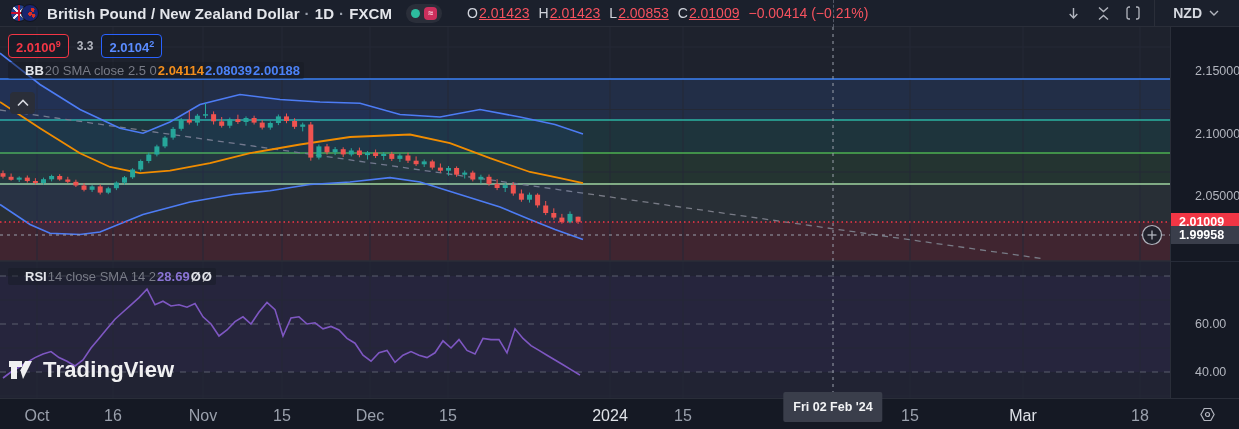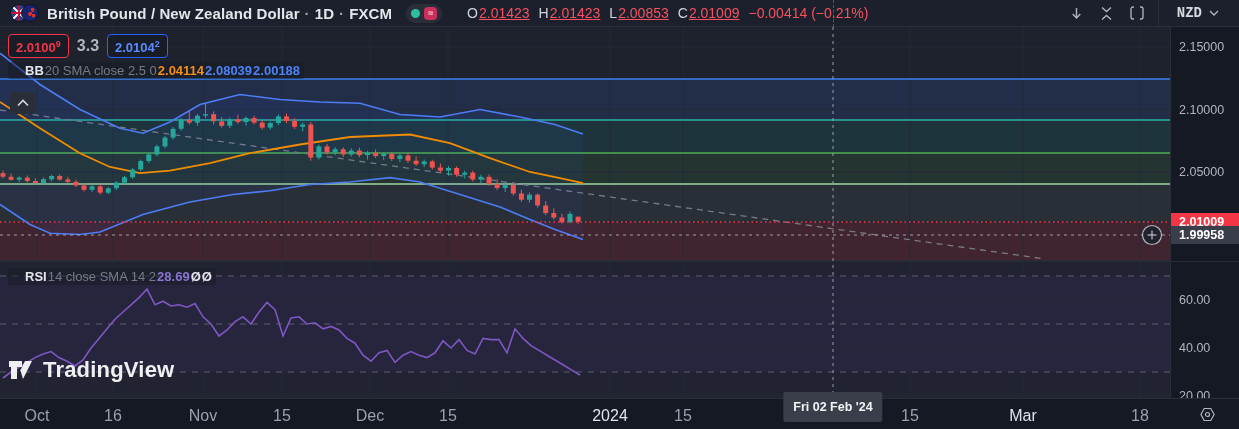--- a/index.html
+++ b/index.html
@@ -25,60 +25,60 @@
   .sym-sep{color:#9aa0ac;font-weight:700;margin:0 5px;}
   .pill{display:flex;align-items:center;gap:4px;background:#2a2e39;border-radius:10px;
     padding:3px 5px;margin-left:14px;}
   .dot-open{width:9px;height:9px;border-radius:50%;background:#2dbd9f;}
   .badge-sq{width:13px;height:13px;border-radius:4px;background:#cc2f5c;color:#f8d7e2;font-size:9px;
     font-weight:700;display:flex;align-items:center;justify-content:center;line-height:1;}
   .ohlc{display:flex;align-items:center;margin-left:16px;font-size:14px;white-space:nowrap;}
   .ohlc .lab{color:#d1d4dc;margin-left:9px;}
   .ohlc .val{color:#f7525f;margin-left:1px;text-decoration:underline;}
   .ohlc .chg{color:#f7525f;margin-left:9px;}
-  .tb-right{margin-left:auto;display:flex;align-items:center;height:100%;font-family:Liberation Mono, monospace;}
+  .tb-right{margin-left:auto;display:flex;align-items:center;height:100%;}
   .tb-btn{width:30px;height:22px;display:flex;align-items:center;justify-content:center;
     border-radius:3px;cursor:pointer;}
   .tb-div{width:1px;height:27px;background:#2a2e39;margin:0 6px;}
   .cur-btn{display:flex;align-items:center;gap:7px;color:#d6d9e0;font-size:14px;font-weight:600;
     padding:0 12px;height:100%;cursor:pointer;}
   .th-xstub{position:absolute;top:0;height:27px;border-left:1px dashed rgba(150,155,170,.45);}
 
   
   .chartwrap{position:absolute;left:0;top:27px;width:1170px;height:371px;}
   #chart-svg{position:absolute;left:0;top:0;}
 
   
   .qrow{position:absolute;left:8px;top:7px;display:flex;align-items:center;gap:8px;z-index:10;}
   .pbox{border:1px solid;border-radius:4px;padding:2px 7px;font-size:13px;font-weight:600;
     background:rgba(19,23,34,.55);line-height:15px;}
   .pbox sup{font-size:9px;}
   .pbox-bid{border-color:#f23645;color:#f23645;}
   .pbox-ask{border-color:#2962ff;color:#5a8cff;}
-  .spread{color:#b2b5be;font-size:16px;font-weight:600;}
+  .spread{color:#b2b5be;font-size:12px;font-weight:600;}
   .legend{position:absolute;left:8px;display:flex;align-items:center;gap:1px;font-size:13px;
     z-index:10;background:rgba(22,26,36,.45);padding:1px 4px 1px 17px;border-radius:2px;white-space:nowrap;}
   .legend .nm{color:#e4e6eb;font-weight:700;}
   .legend .prm{color:#787b86;}
   .lg-bb{top:35px;}
   .lg-rsi{top:241px;}
   .v-orange{color:#f28e1c;font-weight:600;}
   .v-blue{color:#4c82f7;font-weight:600;}
   .v-purple{color:#8a74d4;font-weight:600;}
   .v-white{color:#e4e6eb;font-weight:700;}
   .collapse-btn{position:absolute;left:10px;top:65px;width:25px;height:22px;background:#2a2e39;
     border-radius:4px;display:flex;align-items:center;justify-content:center;z-index:10;cursor:pointer;}
   .watermark{position:absolute;left:8px;top:330px;display:flex;align-items:center;gap:8px;
     z-index:9;opacity:.93;}
   .watermark .wm-text{color:#ffffff;font-size:22px;font-weight:700;letter-spacing:.2px;}
 
   
   .pricescale{position:absolute;left:1170px;top:27px;width:69px;height:371px;background:#151924;
     border-left:1px solid #2a2e39;z-index:5;}
-  .scale-label{position:absolute;left:8px;color:#b2b5be;font-size:12.5px;line-height:16px;}
+  .scale-label{position:absolute;left:24px;color:#b2b5be;font-size:12.5px;line-height:16px;margin-top:24px;}
   .scale-badge{position:absolute;left:0;width:69px;height:18px;color:#fff;font-size:12.5px;
     font-weight:700;display:flex;align-items:center;padding-left:8px;}
   .sep-line{position:absolute;left:0;width:69px;height:1px;background:#262b38;}
 
   
   .timeaxis{position:absolute;left:0;top:398px;width:1239px;height:31px;background:#151924;
     border-top:1px solid #2a2e39;z-index:6;}
   .t-tick{position:absolute;top:8px;transform:translateX(-50%);color:#9aa0ac;font-size:16px;}
   .t-tick.em{color:#dfe2e8;}
   .datebox{position:absolute;top:-7px;transform:translateX(-50%);background:#3a3e4b;color:#f2f3f5;

